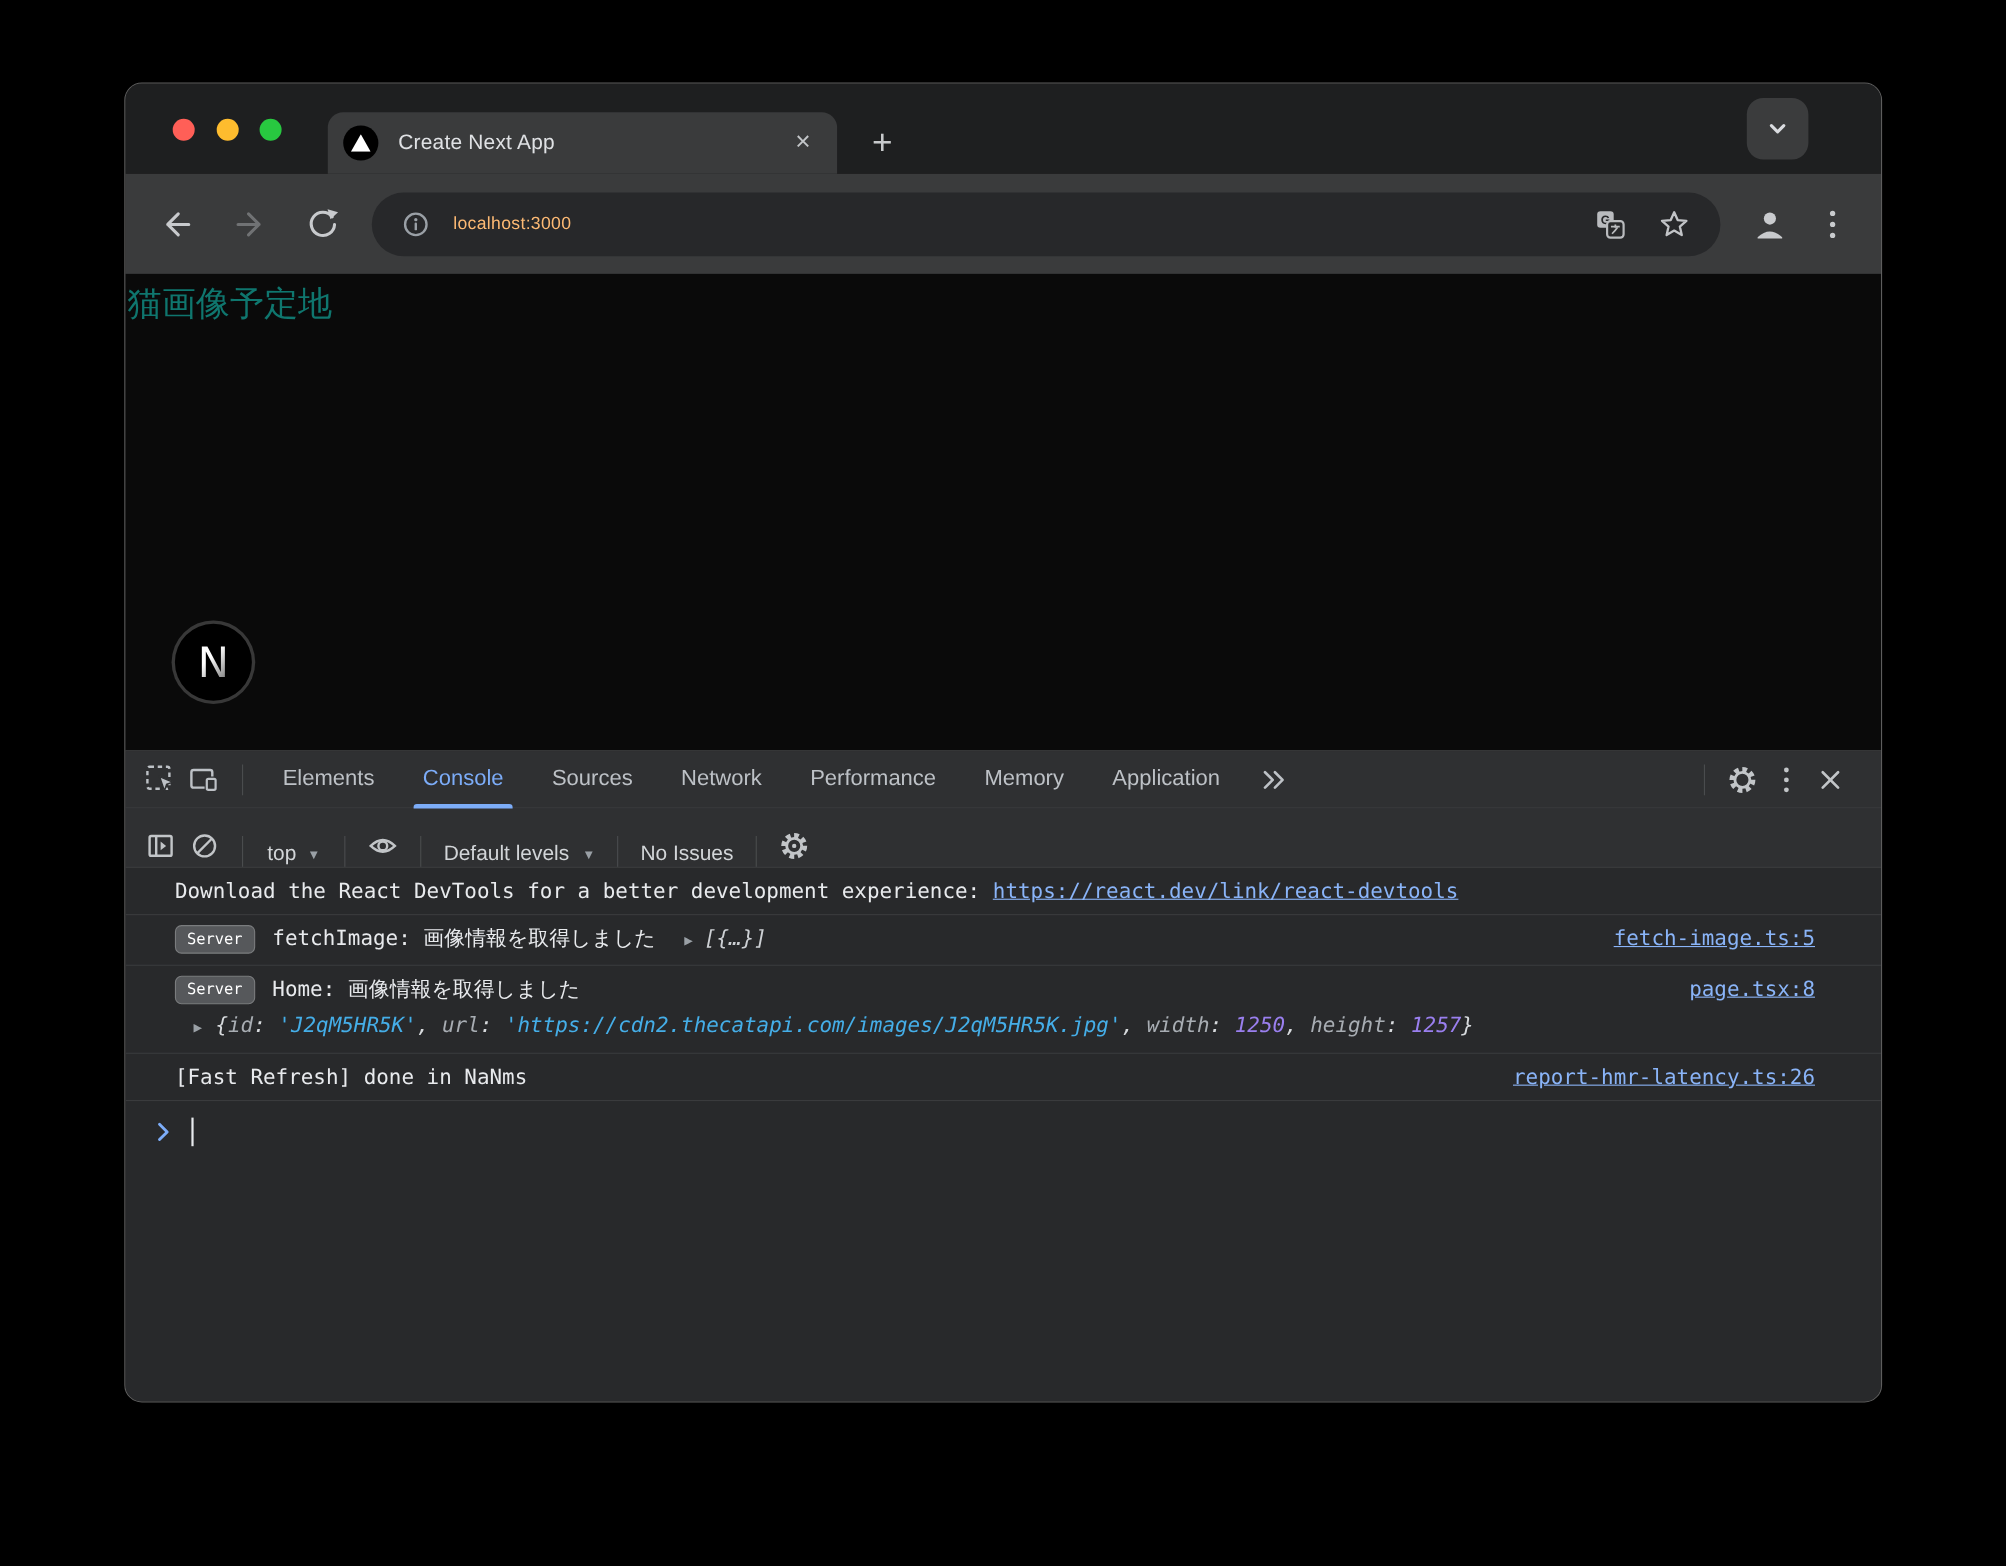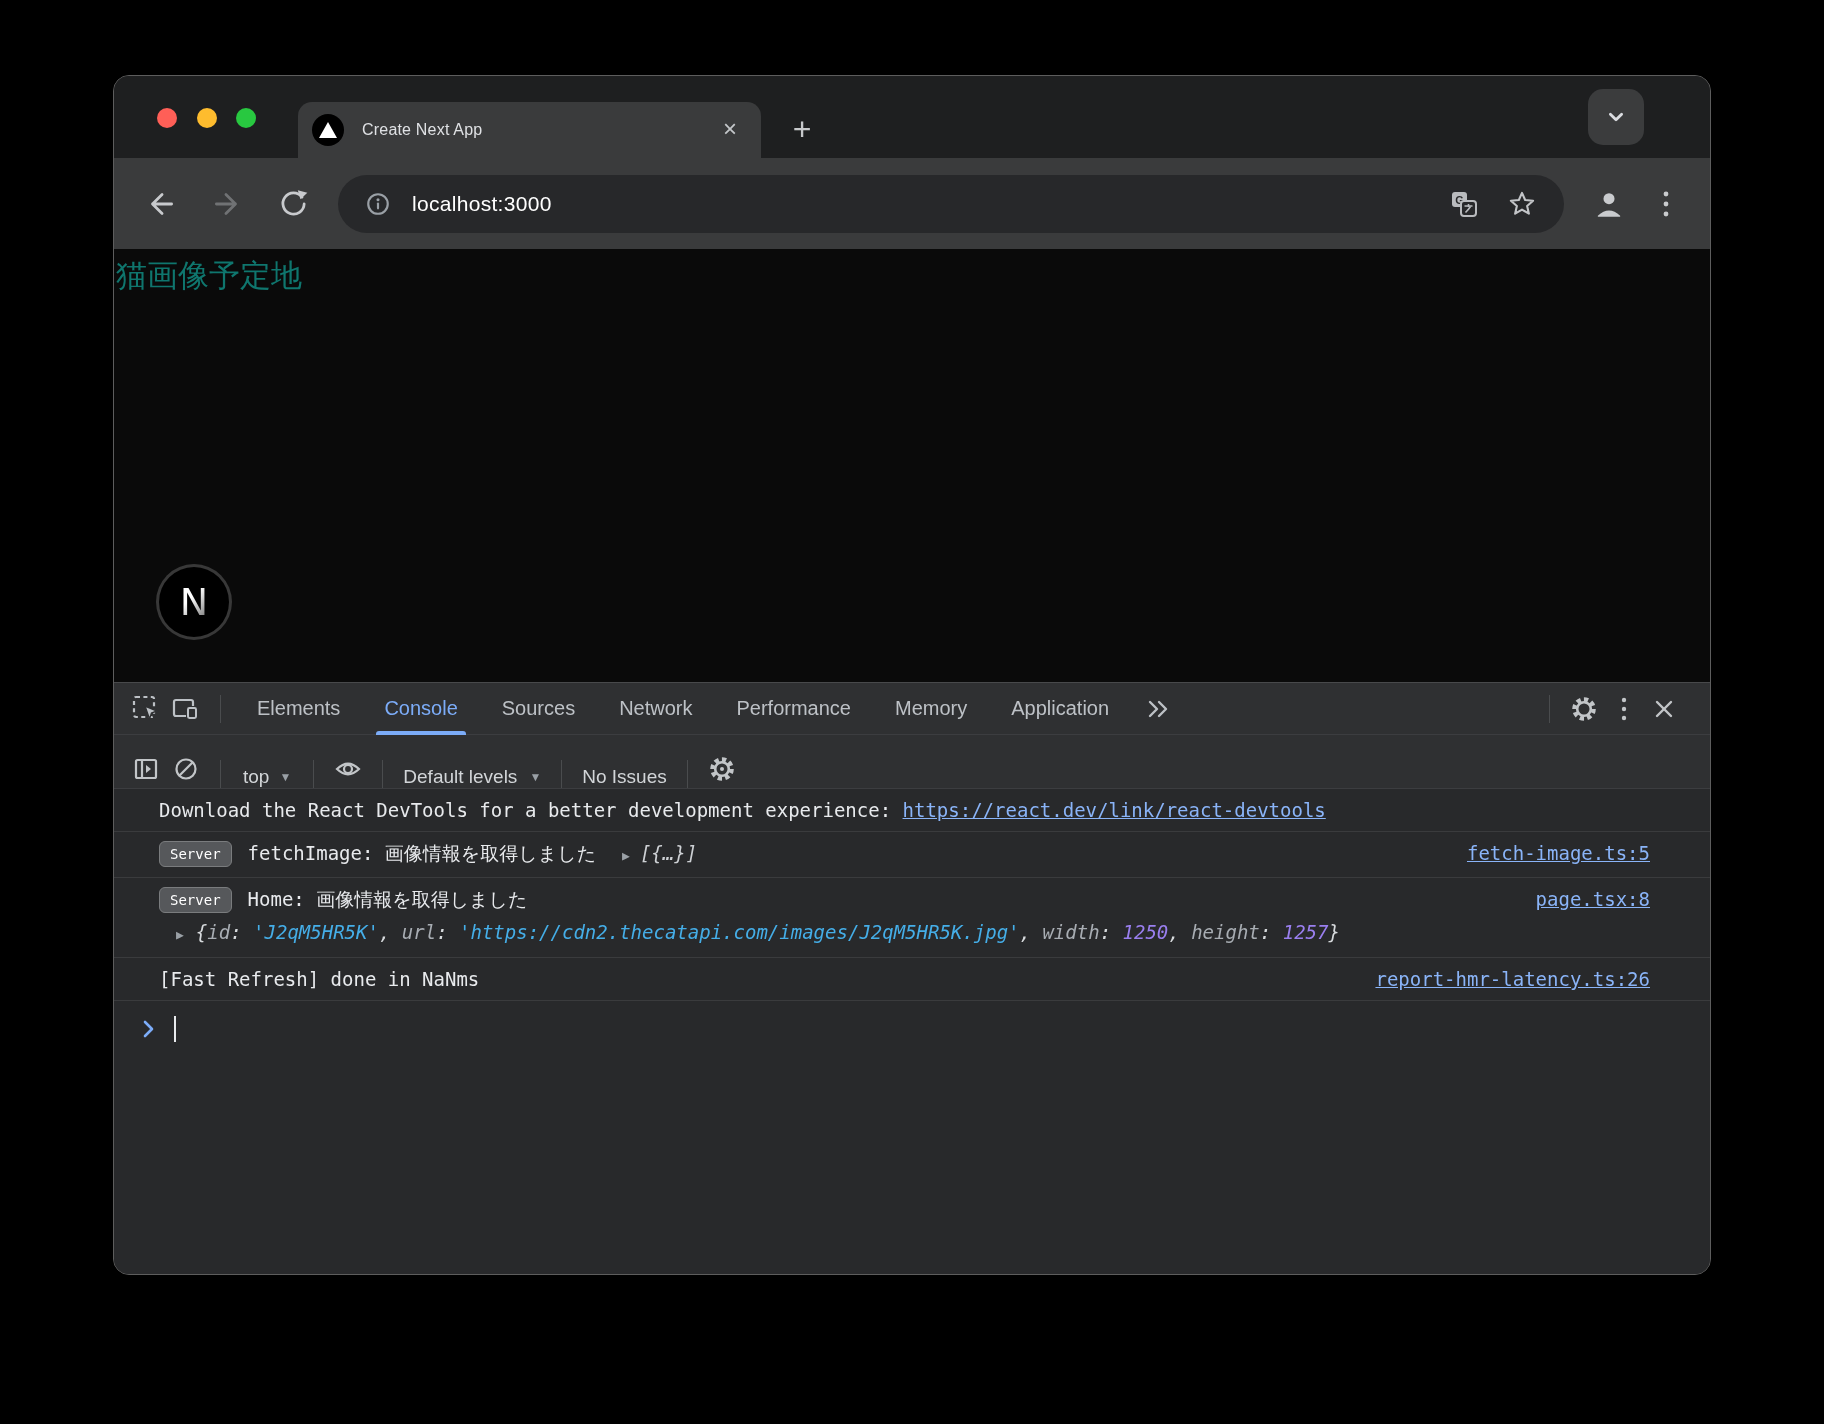--- a/index.html
+++ b/index.html
@@ -15,38 +15,38 @@
   .tabstrip { position:relative; height:82px; background:#1e1f20; flex:none; }
   .traffic { position:absolute; top:32px; width:20px; height:20px; border-radius:50%; }
   .t-red { left:43px; background:#ff5f57; }
   .t-yellow { left:83px; background:#febc2e; }
   .t-green { left:122px; background:#28c840; }
   .tab { position:absolute; left:184px; top:26px; width:463px; height:56px;
          background:#3a3b3c; border-radius:14px 14px 0 0; display:flex; align-items:center; }
   .favicon { width:32px; height:32px; border-radius:50%; background:#000;
              margin-left:14px; display:flex; align-items:center; justify-content:center; }
   .favicon svg { display:block; }
-  .tab-title { margin-left:18px; font-size:16px; color:#dfe1e4; letter-spacing:.2px; flex:1;
+  .tab-title { margin-left:18px; font-size:19px; color:#dfe1e4; letter-spacing:.2px; flex:1;
                white-space:nowrap; overflow:hidden; }
   .tab-close { width:34px; height:34px; margin-right:14px; border-radius:8px; color:#c3c6c9;
                font-size:24px; line-height:32px; text-align:center; cursor:default; }
   .newtab { position:absolute; left:668px; top:34px; width:40px; height:40px; color:#c7c9cb;
             font-size:32px; font-weight:300; text-align:center; line-height:38px; }
   .tabsearch { position:absolute; right:66px; top:13px; width:56px; height:56px;
                background:#3b3c3d; border-radius:15px; display:flex; align-items:center; justify-content:center; }
 
   
   .toolbar { height:91px; background:#3a3b3c; flex:none; display:flex; align-items:center;
              padding:0 24px 0 24px; }
   .navbtn { width:46px; height:46px; display:flex; align-items:center; justify-content:center; flex:none; }
   .navbtn + .navbtn { margin-left:20px; }
   .omnibox { flex:1; height:58px; background:#27282a; border-radius:29px; margin-left:22px; margin-right:22px;
              display:flex; align-items:center; padding:0 20px 0 18px; min-width:0; }
   .site-info { width:44px; height:44px; display:flex; align-items:center; justify-content:center; flex:none; }
-  .url { margin-left:12px; font-size:21px; color:#ffffff; letter-spacing:.3px; flex:1;
+  .url { margin-left:12px; font-size:16px; color:#fdba74; letter-spacing:.3px; flex:1;
          white-space:nowrap; overflow:hidden; }
   .omni-ic { width:44px; height:44px; display:flex; align-items:center; justify-content:center; flex:none; margin-left:14px; }
   .profile { width:46px; height:46px; display:flex; align-items:center; justify-content:center; flex:none; }
   .menu3 { width:40px; height:46px; display:flex; align-items:center; justify-content:center; flex:none; margin-left:14px; }
 
   
   .content { height:433px; background:#0a0a0a; flex:none; position:relative; }
   .jp-heading { position:absolute; left:2px; top:6px; color:#0f766e; font-size:31px;
                 font-family:"DejaVu Sans", sans-serif; }
   .nlogo { position:absolute; left:42px; top:315px; width:76px; height:76px; border-radius:50%;

